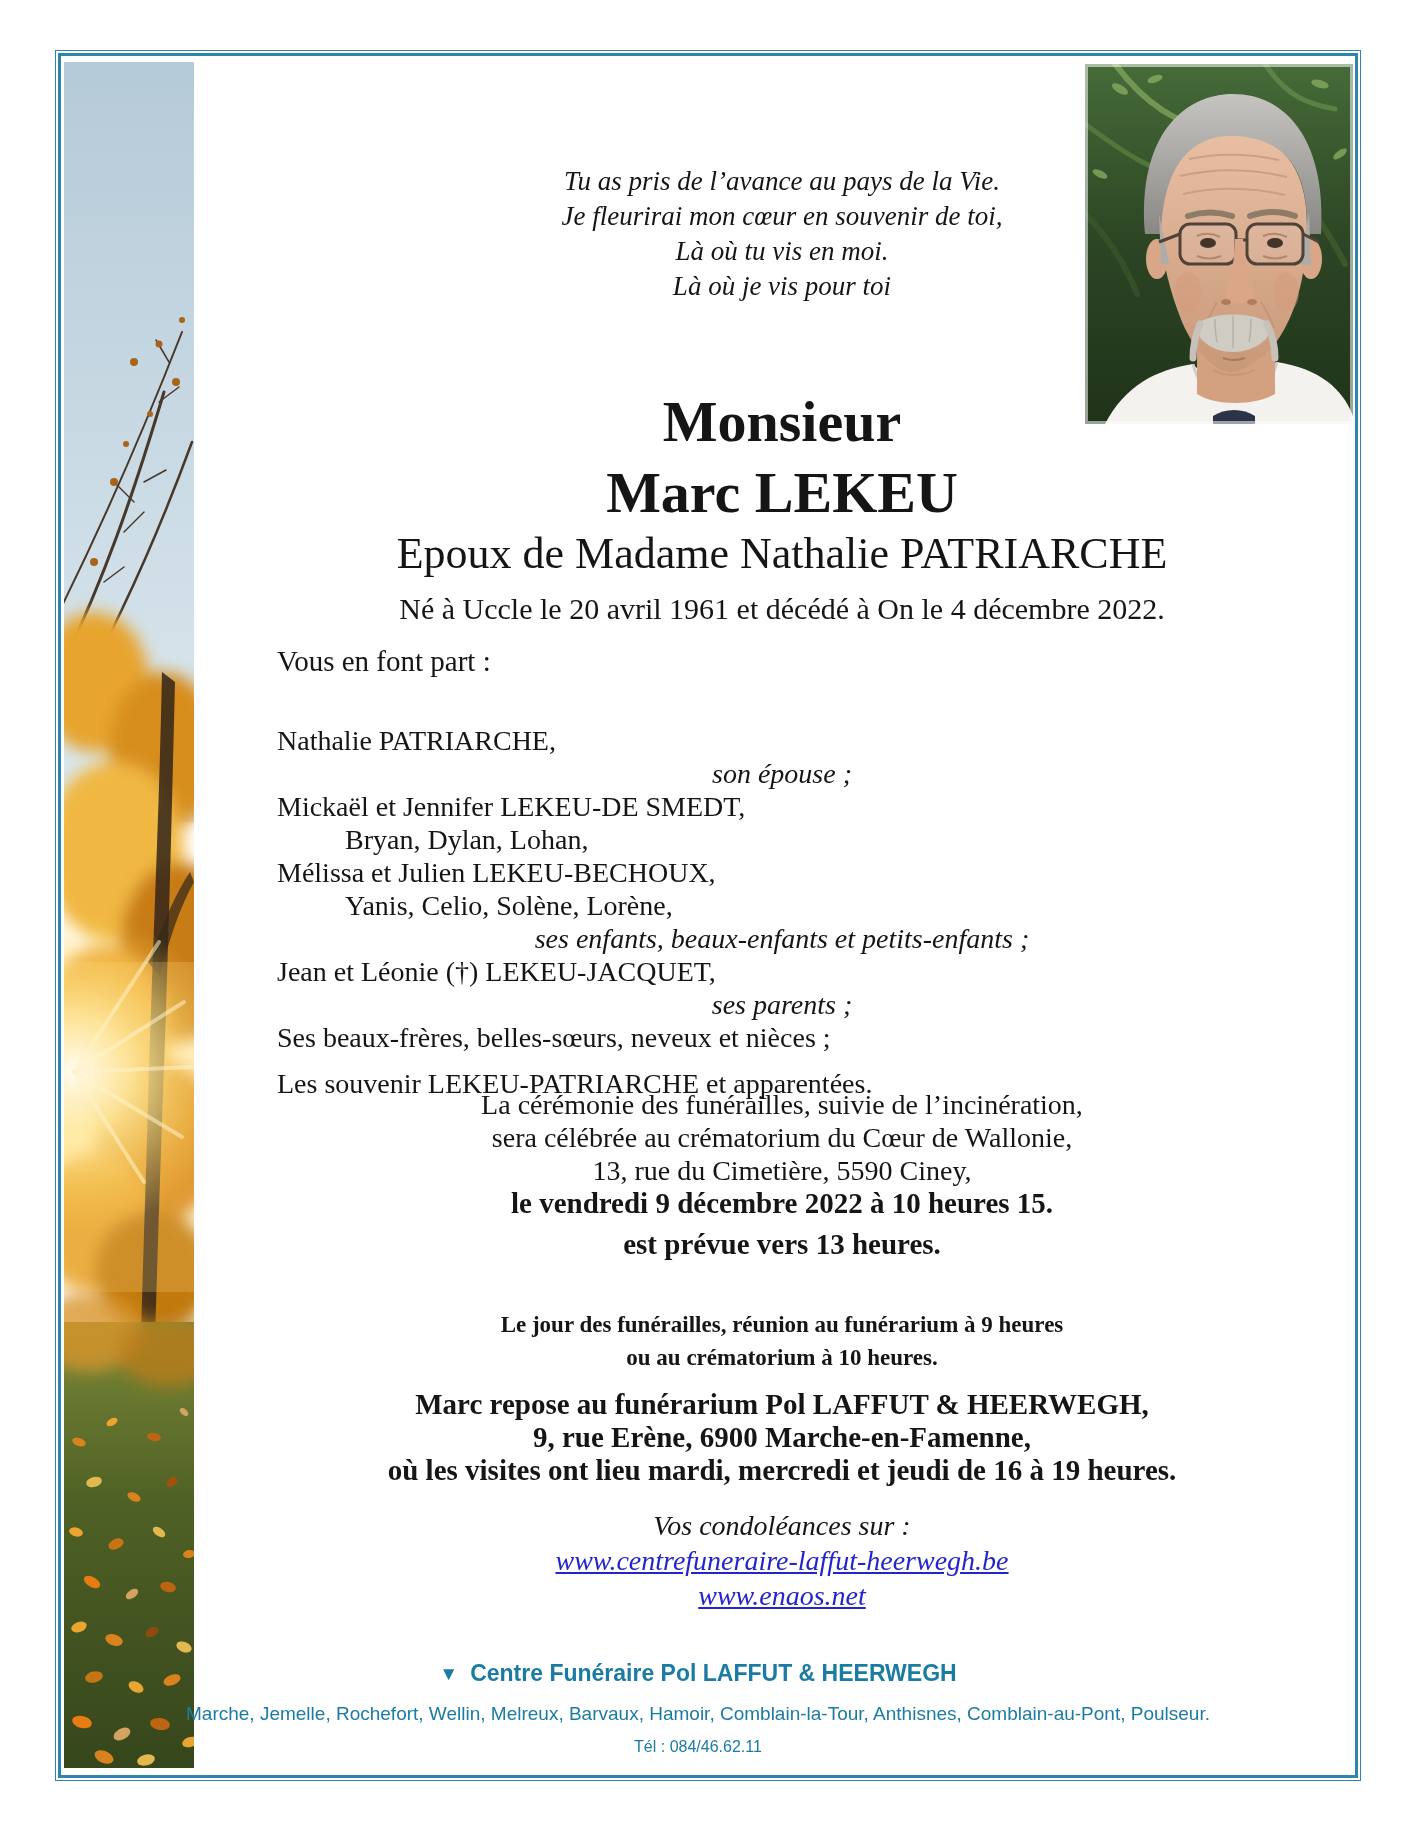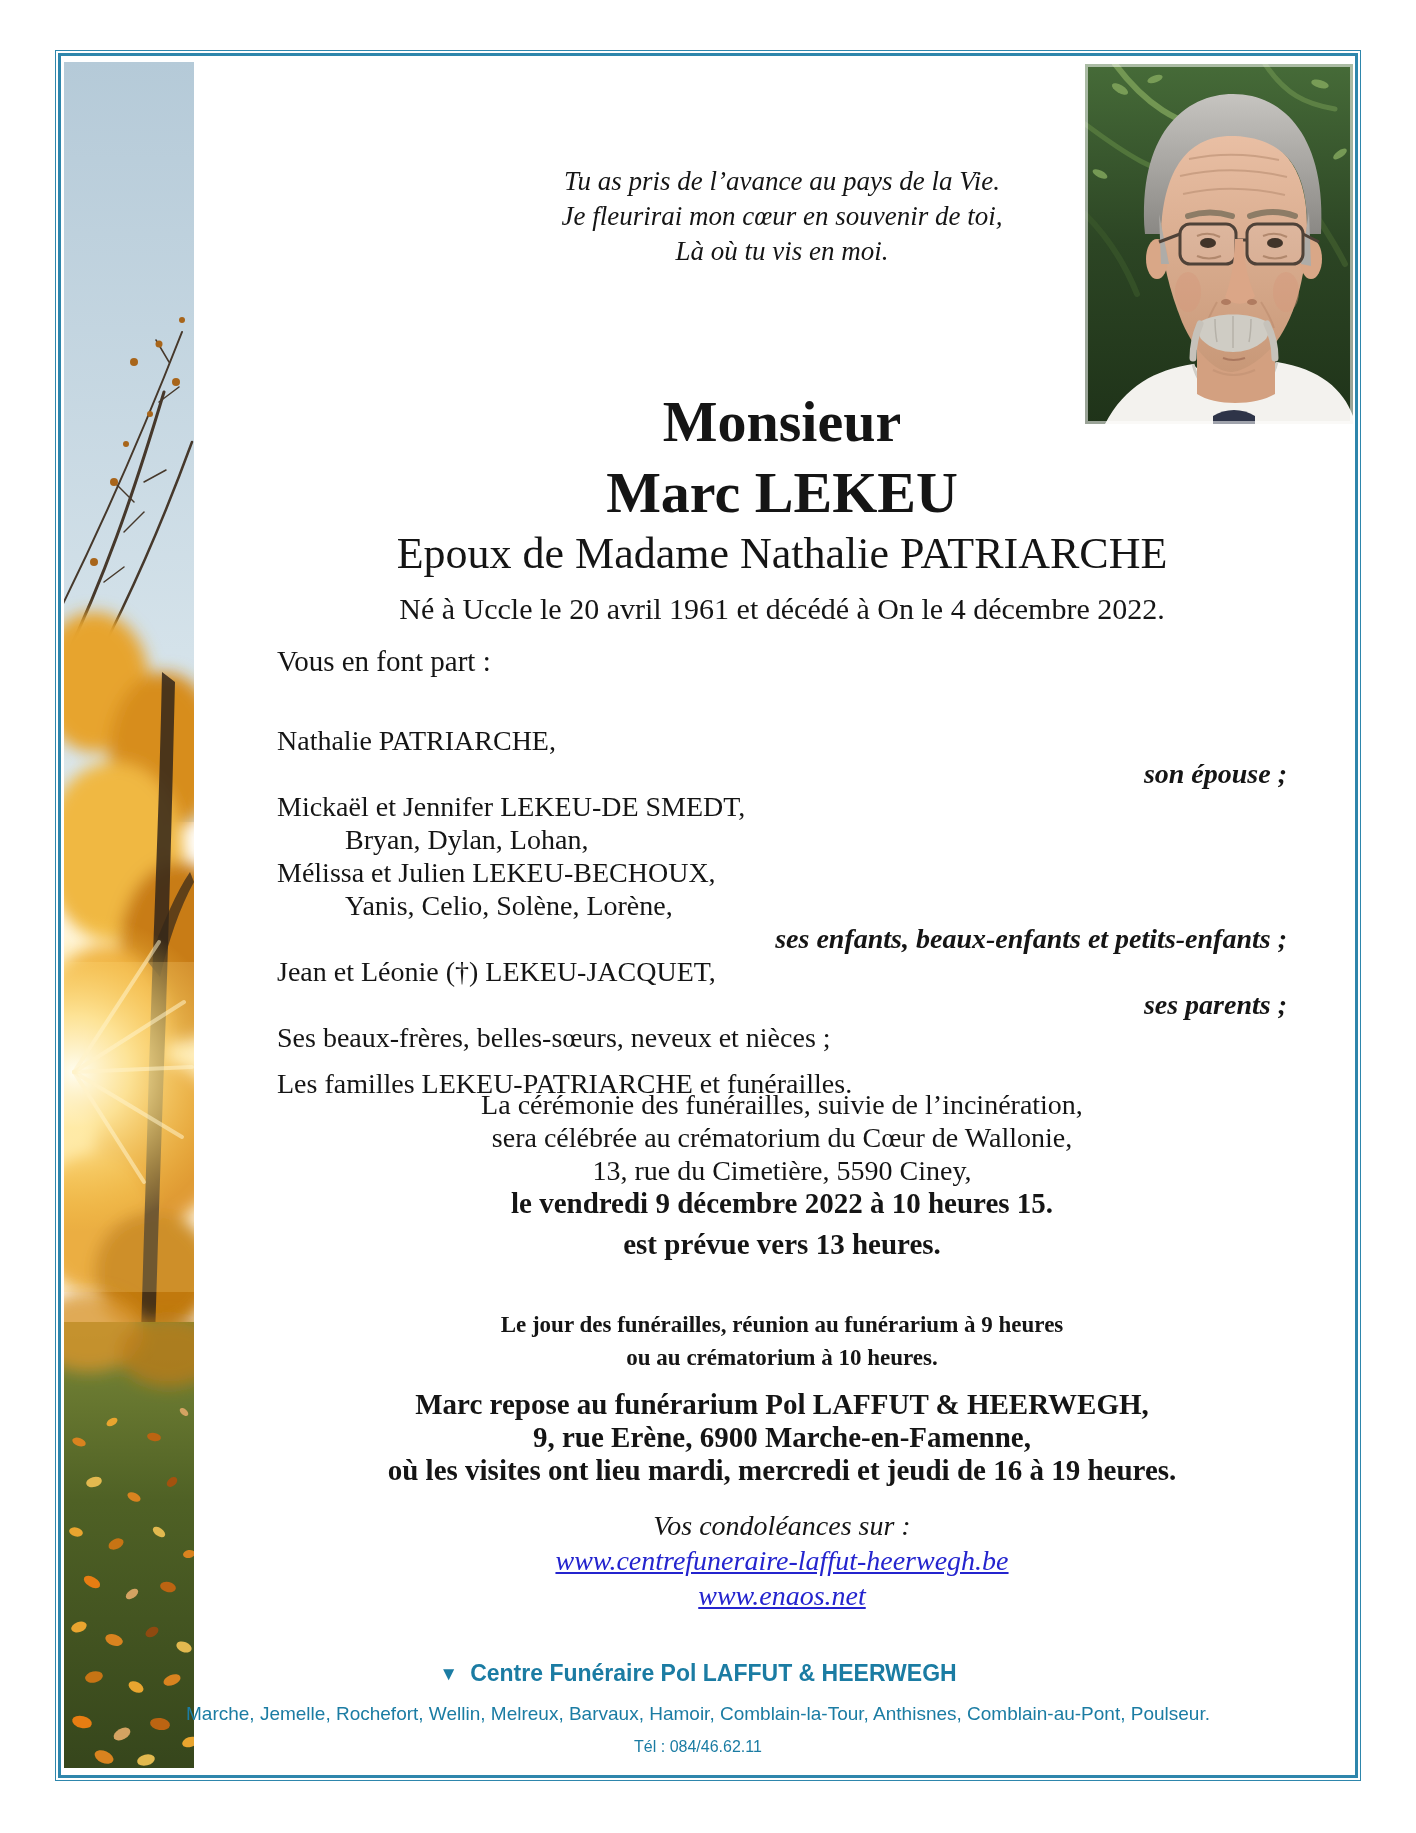--- a/index.html
+++ b/index.html
@@ -16,21 +16,21 @@
   
   .col{position:absolute;left:277px;width:1010px;}
   .center{text-align:center;padding-right:50px;}
   .poem{top:164px;font-style:italic;font-size:27px;line-height:35px;}
   .civility{top:390px;font-size:58px;font-weight:bold;line-height:1.1;}
   .big-name{top:461px;font-size:58px;font-weight:bold;line-height:1.1;}
   .spouse{top:529px;font-size:44px;line-height:1.15;}
   .dates{top:592px;font-size:30px;}
   .intro{top:645px;font-size:29px;text-align:left;}
   .family{top:724px;font-size:28px;line-height:33px;text-align:left;}
-  .family .right{text-align:right;font-style:italic;font-weight:bold;}
+  .family .right{text-align:center;font-style:italic;}
   .family .indent{padding-left:68px;}
   .family .gap{margin-top:13px;}
   .cer{font-size:28px;line-height:33px;}
   .cer .b{font-weight:bold;font-size:29px;}
   .cer1{top:1088px;}
   .cer2{top:1228px;font-weight:bold;font-size:29px;}
   .cer3{top:1308px;font-weight:bold;font-size:23px;}
   .cer4{top:1388px;font-weight:bold;font-size:29px;}
   .condo{top:1508px;font-style:italic;font-size:28px;line-height:35px;}
   .condo a{color:#2424ce;text-decoration:underline;display:block;}
@@ -247,41 +247,42 @@
       <ellipse cx="103" cy="228" rx="13" ry="20" fill="#d49a7c" opacity="0.45"></ellipse>
       <ellipse cx="201" cy="228" rx="13" ry="20" fill="#d49a7c" opacity="0.45"></ellipse>
       <rect x="1.5" y="1.5" width="265" height="357" fill="none" stroke="#ffffff" stroke-width="3" opacity="0.55"></rect>
     </svg>
   </div>
 
   <div class="col center poem">
     <div>Tu as pris de l’avance au pays de la Vie.</div>
     <div>Je fleurirai mon cœur en souvenir de toi,</div>
     <div>Là où tu vis en moi.</div>
+    <div>Là où je vis pour toi</div>
   </div>
 
   <div class="col center civility">Monsieur</div>
   <div class="col center big-name">Marc LEKEU</div>
   <div class="col center spouse">Epoux de Madame Nathalie PATRIARCHE</div>
   <div class="col center dates">Né à Uccle le 20 avril 1961 et décédé à On le 4 décembre 2022.</div>
 
   <div class="col intro">Vous en font part :</div>
 
   <div class="col family">
     <div>Nathalie PATRIARCHE,</div>
     <div class="right">son épouse ;</div>
     <div>Mickaël et Jennifer LEKEU-DE SMEDT,</div>
     <div class="indent">Bryan, Dylan, Lohan,</div>
     <div>Mélissa et Julien LEKEU-BECHOUX,</div>
     <div class="indent">Yanis, Celio, Solène, Lorène,</div>
     <div class="right">ses enfants, beaux-enfants et petits-enfants ;</div>
     <div>Jean et Léonie (†) LEKEU-JACQUET,</div>
     <div class="right">ses parents ;</div>
     <div>Ses beaux-frères, belles-sœurs, neveux et nièces ;</div>
-    <div class="gap">Les familles LEKEU-PATRIARCHE et funérailles.</div>
+    <div class="gap">Les souvenir LEKEU-PATRIARCHE et apparentées.</div>
   </div>
 
   <div class="col center cer cer1">
     <div>La cérémonie des funérailles, suivie de l’incinération,</div>
     <div>sera célébrée au crématorium du Cœur de Wallonie,</div>
     <div>13, rue du Cimetière, 5590 Ciney,</div>
     <div class="b">le vendredi 9 décembre 2022 à 10 heures 15.</div>
   </div>
   <div class="col center cer cer2">
     <div>est prévue vers 13 heures.</div>

